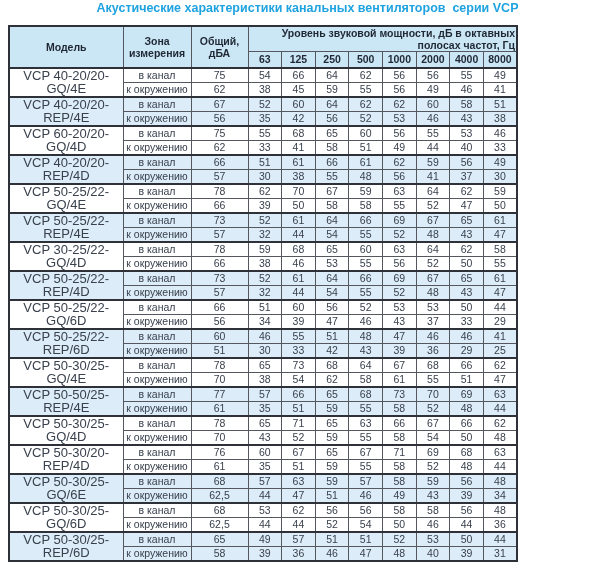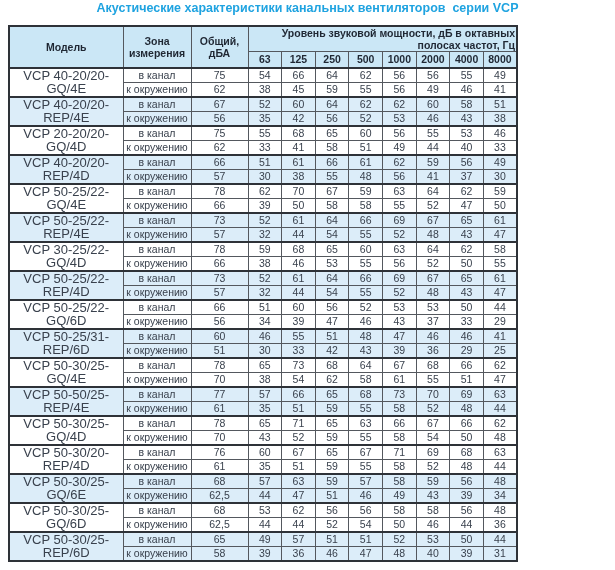--- a/index.html
+++ b/index.html
@@ -151,21 +151,21 @@
           <td>35</td>
           <td>42</td>
           <td>56</td>
           <td>52</td>
           <td>53</td>
           <td>46</td>
           <td>43</td>
           <td>38</td>
         </tr>
         <tr class=" g-start">
-          <td rowspan="2" class="model-cell">VCP 20-20/20-GQ/4D</td>
+          <td rowspan="2" class="model-cell">VCP 60-20/20-GQ/4D</td>
           <td>в канал</td>
           <td>75</td>
           <td>55</td>
           <td>68</td>
           <td>65</td>
           <td>60</td>
           <td>56</td>
           <td>55</td>
           <td>53</td>
           <td>46</td>
@@ -326,21 +326,21 @@
           <td>34</td>
           <td>39</td>
           <td>47</td>
           <td>46</td>
           <td>43</td>
           <td>37</td>
           <td>33</td>
           <td>29</td>
         </tr>
         <tr class="shaded g-start">
-          <td rowspan="2" class="model-cell">VCP 50-25/31-REP/6D</td>
+          <td rowspan="2" class="model-cell">VCP 50-25/22-REP/6D</td>
           <td>в канал</td>
           <td>60</td>
           <td>46</td>
           <td>55</td>
           <td>51</td>
           <td>48</td>
           <td>47</td>
           <td>46</td>
           <td>46</td>
           <td>41</td>

